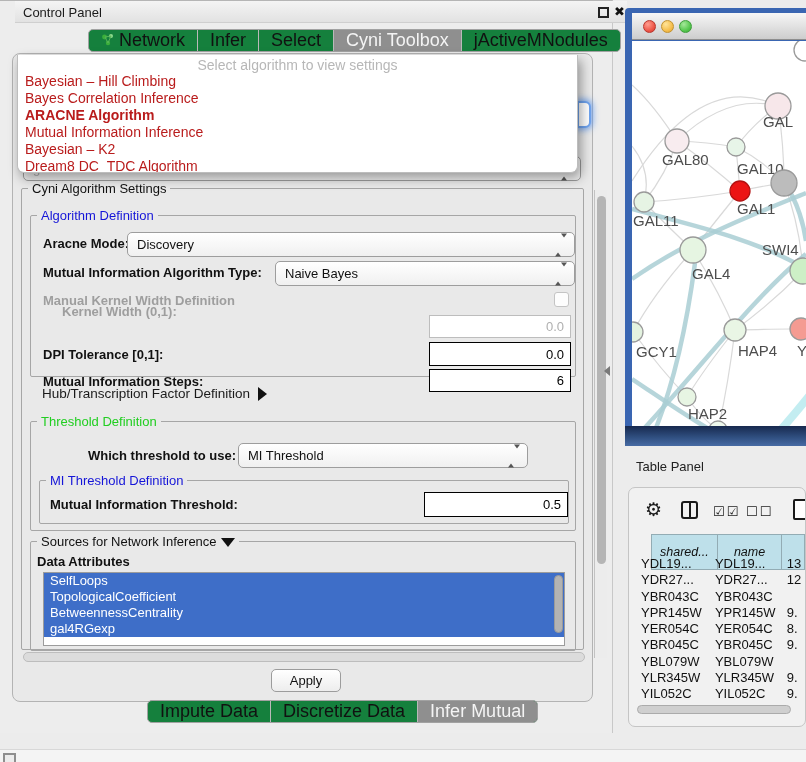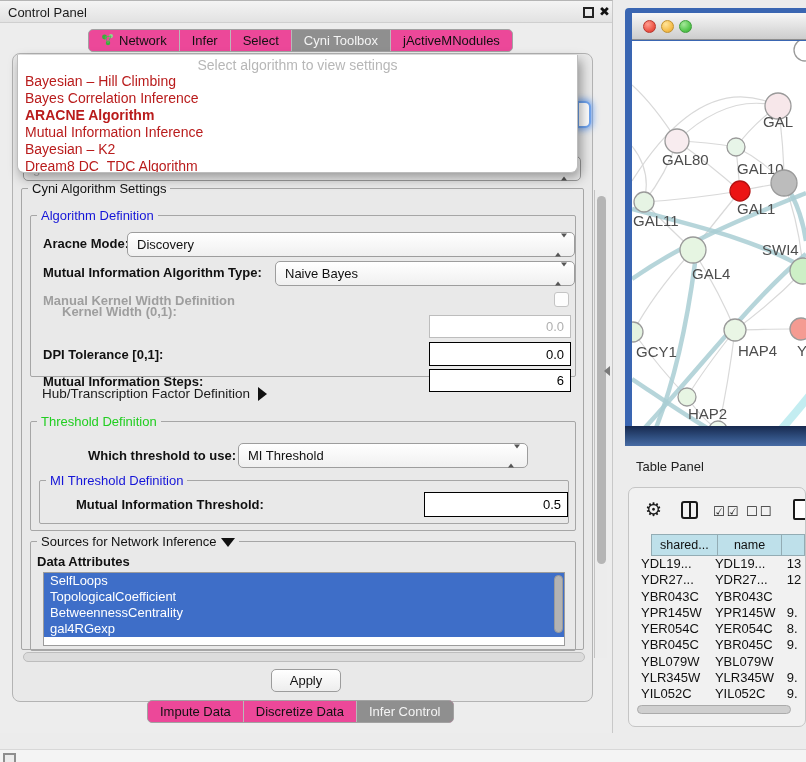--- a/index.html
+++ b/index.html
@@ -4,29 +4,29 @@
 <style>
   * { margin:0; padding:0; box-sizing:border-box; }
   html,body { width:806px; height:762px; overflow:hidden; background:#ececec;
     font-family:"Liberation Sans","DejaVu Sans",sans-serif; }
   #screen { position:relative; width:806px; height:762px; overflow:hidden; }
   .abs { position:absolute; }
 
   
   #cp { left:0; top:8; width:613px; height:733px; background:#ededed;
         border-top:1px solid #b5b5b5; border-right:1px solid #c8c8c8; }
-  #cp-titlebar { left:0; top:0; width:100%; height:22px;
+  #cp-titlebar { left:15px; top:0; width:100%; height:22px;
      background:linear-gradient(#f4f4f4,#e2e2e2); border-bottom:1px solid #cfcfcf; }
   #cp-title { left:8px; top:4px; font-size:13px; color:#1a1a1a; }
   .float-icon { left:583px; top:6px; width:11px; height:11px; border:2px solid #222; }
   .close-icon { left:599px; top:3px; font-size:13px; font-weight:bold; color:#111; }
 
   
-  .segbar { display:flex; height:23px; background:#ec4899; border:1px solid #a2a2a2;
-     border-radius:5px; overflow:hidden; font-size:13px;justify-content:space-between; }
+  .segbar { display:flex; height:23px; background:#15803d; border:1px solid #a2a2a2;
+     border-radius:5px; overflow:hidden; font-size:18px;justify-content:space-between; }
   .seg { display:flex; align-items:center; gap:5px; padding:0 12px; color:#111;
      border-right:1px solid #b9b9b9; white-space:nowrap; cursor:default; }
   .seg:last-child { border-right:none; }
   .seg.sel { background:#8f8f8f; color:#f4f4f4; }
 
   #cp-tabs { left:88px; top:28px; }
   #bottom-tabs { left:147px; top:699px; }
 
   
   #cp-pane { left:12px; top:52px; width:581px; height:649px; background:#e9e9e9;
@@ -111,21 +111,21 @@
      border:1px solid #c5c5c5; border-radius:7px; overflow:hidden; }
   .gear { position:absolute; left:16px; top:10px; font-size:19px; color:#1a1a1a;
      font-family:"DejaVu Sans",sans-serif; }
   .split-icon { position:absolute; left:52px; top:13px; width:17px; height:18px;
      border:2px solid #1a1a1a; border-radius:3px; }
   .split-icon::after { content:""; position:absolute; left:5.5px; top:0; width:2px; height:14px; background:#1a1a1a; }
   .cbx { position:absolute; top:16px; font-size:13px; color:#1a1a1a; letter-spacing:2px;
      font-family:"DejaVu Sans",sans-serif; }
   .page-icon { position:absolute; left:164px; top:11px; width:16px; height:21px;
      border:2px solid #1a1a1a; border-radius:2px; background:#fff; }
-  #thead { position:absolute; left:22px; top:46px; right:0; height:22px; display:flex; }
+  #thead { position:absolute; left:22px; top:46px; right:0; height:36px; display:flex;font-style:italic; }
   .th { background:#bee0ea; border:1px solid #93acb4; border-left:none; font-size:12.5px;
      color:#111; display:flex; align-items:center; justify-content:center; }
   .th:first-child { border-left:1px solid #93acb4; }
   #tbody { position:absolute; left:5px; top:68px; right:0; height:147px; overflow:hidden; }
   .tr { display:flex; height:16.3px; }
   .td { font-size:13px; color:#111; line-height:16.3px; padding-left:7px; overflow:hidden; white-space:nowrap; }
   #tp-hscroll { position:absolute; left:8px; top:217px; width:154px; height:9px;
      background:#cfcfcf; border:1px solid #ababab; border-radius:5px; }
 
   #bottom-strip { left:0; top:749px; width:806px; height:13px; background:#f4f4f4; border-top:1px solid #d8d8d8; }
@@ -212,21 +212,21 @@
 
         <div class="grp" style="left:8px;top:232px;width:546px;height:110px;">
           <span class="gt green">Threshold Definition</span>
           <span class="lbl" style="left:57px;top:26px;">Which threshold to use:</span>
           <div class="combo" style="left:207px;top:21px;width:290px;height:25px;">
             <span>MI Threshold</span>
             <span class="arrows"><span class="tri-up"></span><span class="tri-down"></span></span>
           </div>
           <div class="grp" style="left:8px;top:58px;width:530px;height:44px;">
             <span class="gt blue">MI Threshold Definition</span>
-            <span class="lbl" style="left:10px;top:16px;margin-left:26px;">Mutual Information Threshold:</span>
+            <span class="lbl" style="left:10px;top:16px;">Mutual Information Threshold:</span>
             <div class="field" style="left:384px;top:11px;width:144px;height:25px;">
               <span>0.5</span>
             </div>
           </div>
         </div>
 
         <div class="grp" style="left:8px;top:352px;width:546px;height:110px;">
           <span class="gt"><span>Sources for Network Inference</span><span class="tri-dn-big"></span></span>
           <span class="lbl" style="left:6px;top:12px;">Data Attributes</span>
           <div id="attr-list">
@@ -246,21 +246,21 @@
     </div>
 
     <div class="abs segbar" id="bottom-tabs">
         <div class="seg">
           <span>Impute Data</span>
         </div>
         <div class="seg">
           <span>Discretize Data</span>
         </div>
         <div class="seg sel">
-          <span>Infer Control</span>
+          <span>Infer Mutual</span>
         </div>
       </div>
   </div>
 
   <div class="abs" id="cp-vscroll">
     <div class="abs" id="cp-vthumb"></div>
   </div>
   <div class="abs" id="splitter-arrow"></div>
 
   <div class="abs" id="glow-btn"></div>

